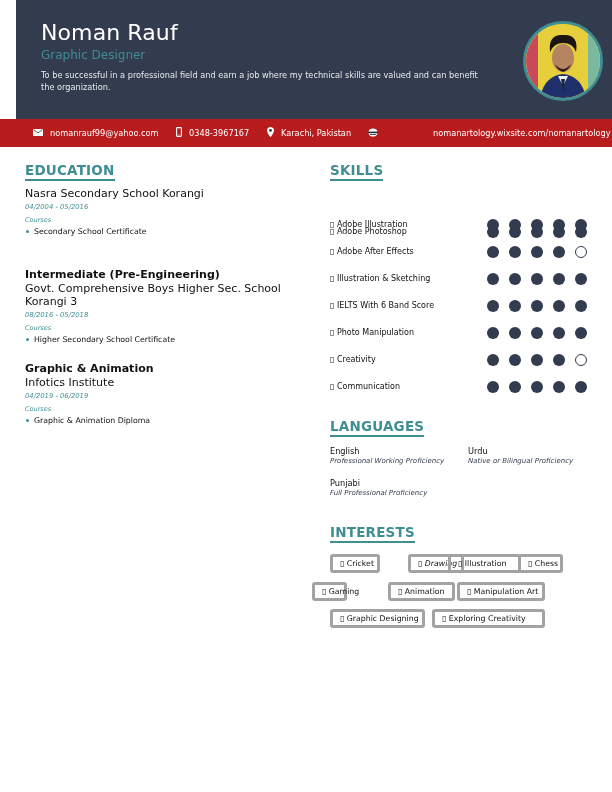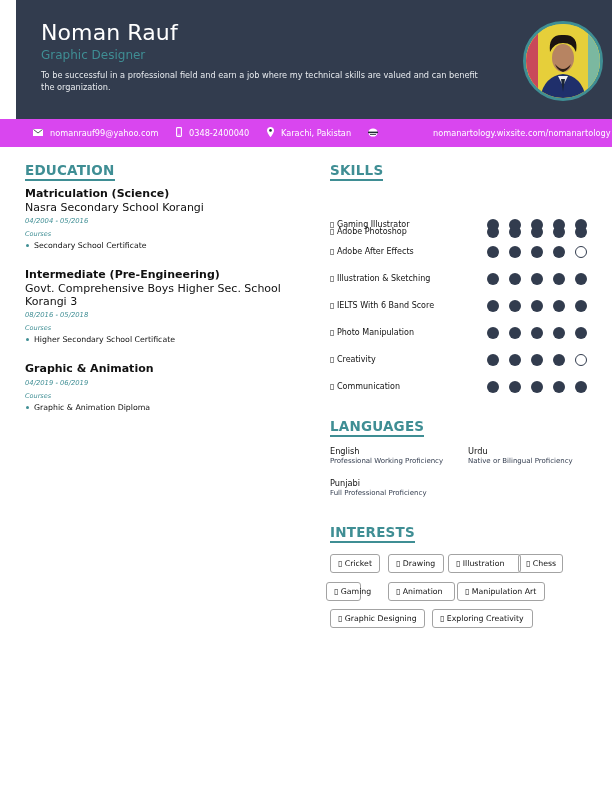--- a/index.html
+++ b/index.html
@@ -5,21 +5,21 @@
   * { box-sizing: border-box; margin: 0; padding: 0; }
   html, body { width: 612px; height: 792px; background: #ffffff; overflow: hidden; }
   body { font-family: "DejaVu Sans", "Liberation Sans", sans-serif; color: #111; position: relative; }
 
   .header { position: absolute; left: 16px; top: 0; width: 612px; height: 119px; background: #323c4e; }
   .name { position: absolute; left: 25px; top: 20px; font-size: 22px; color: #ffffff; letter-spacing: 0.1px; font-weight: normal; }
   .role { position: absolute; left: 25px; top: 48px; font-size: 12px; color: #3f8e94; }
   .summary { position: absolute; left: 25px; top: 70px; width: 450px; font-size: 8.2px; line-height: 11.5px; color: #e8ebef; }
   .avatar { position: absolute; left: 507px; top: 21px; width: 80px; height: 80px; border-radius: 50%; border: 3px solid #3f8e94; overflow: hidden; background: #e9d23c; }
 
-  .contact-bar { position: absolute; left: 0; top: 119px; width: 612px; height: 28px; background: #d946ef; }
+  .contact-bar { position: absolute; left: 0; top: 119px; width: 612px; height: 28px; background: #b91c1c; }
   .contact { position: absolute; top: 0; height: 28px; display: flex; align-items: center; font-size: 8.2px; color: #ffffff; }
   .contact .ic { display: inline-block; margin-right: 7px; }
 
   .sec-title { position: absolute; font-size: 13.5px; font-weight: bold; color: #3f8e94; letter-spacing: 0.2px; padding-bottom: 1px; border-bottom: 2px solid #3f8e94; line-height: 16px; }
 
   .edu { position: absolute; left: 25px; width: 280px; }
   .edu .deg { font-size: 11px; font-weight: bold; color: #111; line-height: 14px; }
   .edu .school { font-size: 11px; color: #111; line-height: 13px; }
   .edu .dates { font-size: 6.8px; font-style: italic; color: #3f8e94; margin-top: 3px; line-height: 9px; }
   .edu .courses-label { font-size: 6.5px; font-style: italic; color: #3f8e94; margin-top: 4px; line-height: 8px; }
@@ -27,23 +27,23 @@
   .edu .course::before { content: ""; position: absolute; left: 1px; top: 3px; width: 3px; height: 3px; border-radius: 50%; background: #3f8e94; }
 
   .skill { position: absolute; left: 330px; width: 260px; height: 14px; }
   .skill .label { position: absolute; left: 0; top: 1px; font-size: 8px; color: #111; }
   .dots { position: absolute; left: 157px; top: 0; display: flex; }
   .dot { width: 12px; height: 12px; border-radius: 50%; background: #323c4e; margin-right: 10px; }
   .dot.empty { background: #fff; border: 1.3px solid #323c4e; }
 
   .lang { position: absolute; }
   .lang .lname { font-size: 8.2px; color: #111; line-height: 10px; }
-  .lang .lvl { font-size: 7px; color: #323c4e; line-height: 11px; }
-
-  .tag { position: absolute; height: 19px; border: 1px solid #a3a3a3; border-radius: 3px; font-size: 7.8px; color: #111; display: flex; align-items: center; padding: 0 7px; white-space: nowrap; }
+  .lang .lvl { font-size: 7px; font-style: italic; color: #323c4e; line-height: 11px; }
+
+  .tag { position: absolute; height: 19px; border: 3px solid #a3a3a3; border-radius: 3px; font-size: 7.8px; color: #111; display: flex; align-items: center; padding: 0 7px; white-space: nowrap; }
 </style>
 </head>
 <body>
 
 <div class="header">
   <div class="name">Noman Rauf</div>
   <div class="role">Graphic Designer</div>
   <div class="summary">To be successful in a professional field and earn a job where my technical skills are valued and can benefit the organization.</div>
   <div class="avatar">
     <svg width="74" height="74" viewBox="0 0 74 74">
@@ -70,21 +70,21 @@
     </span>
     <span>nomanrauf99@yahoo.com</span>
   </div>
   <div class="contact" style="left:176px;">
     <span class="ic">
       <svg width="6" height="10" viewBox="0 0 6 10">
           <rect x="0.6" y="0.6" width="4.8" height="8.8" rx="0.8" fill="none" stroke="#fff" stroke-width="1.1"></rect>
           <rect x="2.2" y="7.6" width="1.6" height="0.6" fill="#fff"></rect>
         </svg>
     </span>
-    <span>0348-2400040</span>
+    <span>0348-3967167</span>
   </div>
   <div class="contact" style="left:267px;">
     <span class="ic">
       <svg width="7" height="10" viewBox="0 0 7 10">
           <path d="M3.5 0 C1.5 0 0 1.5 0 3.4 C0 5.8 3.5 10 3.5 10 C3.5 10 7 5.8 7 3.4 C7 1.5 5.5 0 3.5 0 Z" fill="#fff"></path>
           <circle cx="3.5" cy="3.4" r="1.3" fill="#222a35"></circle>
         </svg>
     </span>
     <span>Karachi, Pakistan</span>
   </div>
@@ -96,57 +96,57 @@
           <rect x="2" y="6.2" width="6" height="0.8" fill="#222a35"></rect>
         </svg>
     </span>
     <span>nomanartology.wixsite.com/nomanartology</span>
   </div>
 </div>
 
 <div class="sec-title" style="left:25px; top:162px;">EDUCATION</div>
 
 <div class="edu" style="top:187px;">
-  <div class="deg">Matriculation (Science)</div>
   <div class="school">Nasra Secondary School Korangi</div>
   <div class="dates">04/2004 - 05/2016</div>
   <div class="courses-label">Courses</div>
   <div class="course">Secondary School Certificate</div>
 </div>
 
 <div class="edu" style="top:268px;">
   <div class="deg">Intermediate (Pre-Engineering)</div>
   <div class="school">Govt. Comprehensive Boys Higher Sec. School Korangi 3</div>
   <div class="dates">08/2016 - 05/2018</div>
   <div class="courses-label">Courses</div>
   <div class="course">Higher Secondary School Certificate</div>
 </div>
 
 <div class="edu" style="top:362px;">
   <div class="deg">Graphic &amp; Animation</div>
+  <div class="school">Infotics Institute</div>
   <div class="dates">04/2019 - 06/2019</div>
   <div class="courses-label">Courses</div>
   <div class="course">Graphic &amp; Animation Diploma</div>
 </div>
 
 <div class="sec-title" style="left:330px; top:162px;">SKILLS</div>
 
 <div id="skills-list">
     <div class="skill" style="top: 192px; margin-top: 34px;">
       <span class="label">▯ Adobe Photoshop</span>
       <div class="dots">
         <span class="dot"></span>
         <span class="dot"></span>
         <span class="dot"></span>
         <span class="dot"></span>
         <span class="dot"></span>
       </div>
     </div>
     <div class="skill" style="top: 219px;">
-      <span class="label">▯ Gaming Illustrator</span>
+      <span class="label">▯ Adobe Illustration</span>
       <div class="dots">
         <span class="dot"></span>
         <span class="dot"></span>
         <span class="dot"></span>
         <span class="dot"></span>
         <span class="dot"></span>
       </div>
     </div>
     <div class="skill" style="top: 246px;">
       <span class="label">▯ Adobe After Effects</span>
@@ -221,22 +221,22 @@
   <div class="lvl">Native or Bilingual Proficiency</div>
 </div>
 <div class="lang" style="left:330px; top:478px;">
   <div class="lname">Punjabi</div>
   <div class="lvl">Full Professional Proficiency</div>
 </div>
 
 <div class="sec-title" style="left:330px; top:524px;">INTERESTS</div>
 
 <div class="tag" style="left:330px; top:554px; width:50px;">▯ Cricket</div>
-<div class="tag" style="left:388px; top:554px; width:56px;">▯ Drawing</div>
+<div class="tag" style="left:408px; top:554px; width:56px;font-style:italic;">▯ Drawing</div>
 <div class="tag" style="left:448px; top:554px; width:73px;">▯ Illustration</div>
 <div class="tag" style="left:518px; top:554px; width:45px;">▯ Chess</div>
 
-<div class="tag" style="left:326px; top:582px; width:35px;">▯ Gaming</div>
+<div class="tag" style="left:312px; top:582px; width:35px;">▯ Gaming</div>
 <div class="tag" style="left:388px; top:582px; width:67px;">▯ Animation</div>
 <div class="tag" style="left:457px; top:582px; width:88px;">▯ Manipulation Art</div>
 
 <div class="tag" style="left:330px; top:609px; width:95px;">▯ Graphic Designing</div>
-<div class="tag" style="left:432px; top:609px; width:101px;">▯ Exploring Creativity</div>
+<div class="tag" style="left:432px; top:609px; width:113px;">▯ Exploring Creativity</div>
 
 </body></html>

